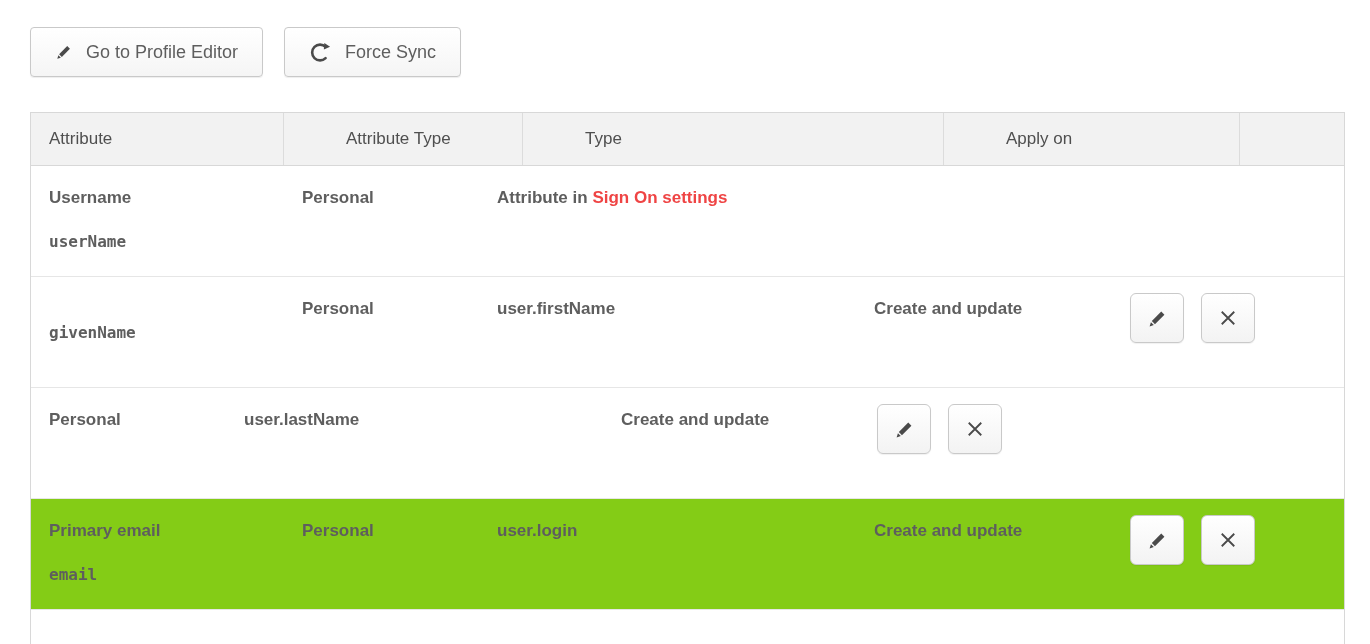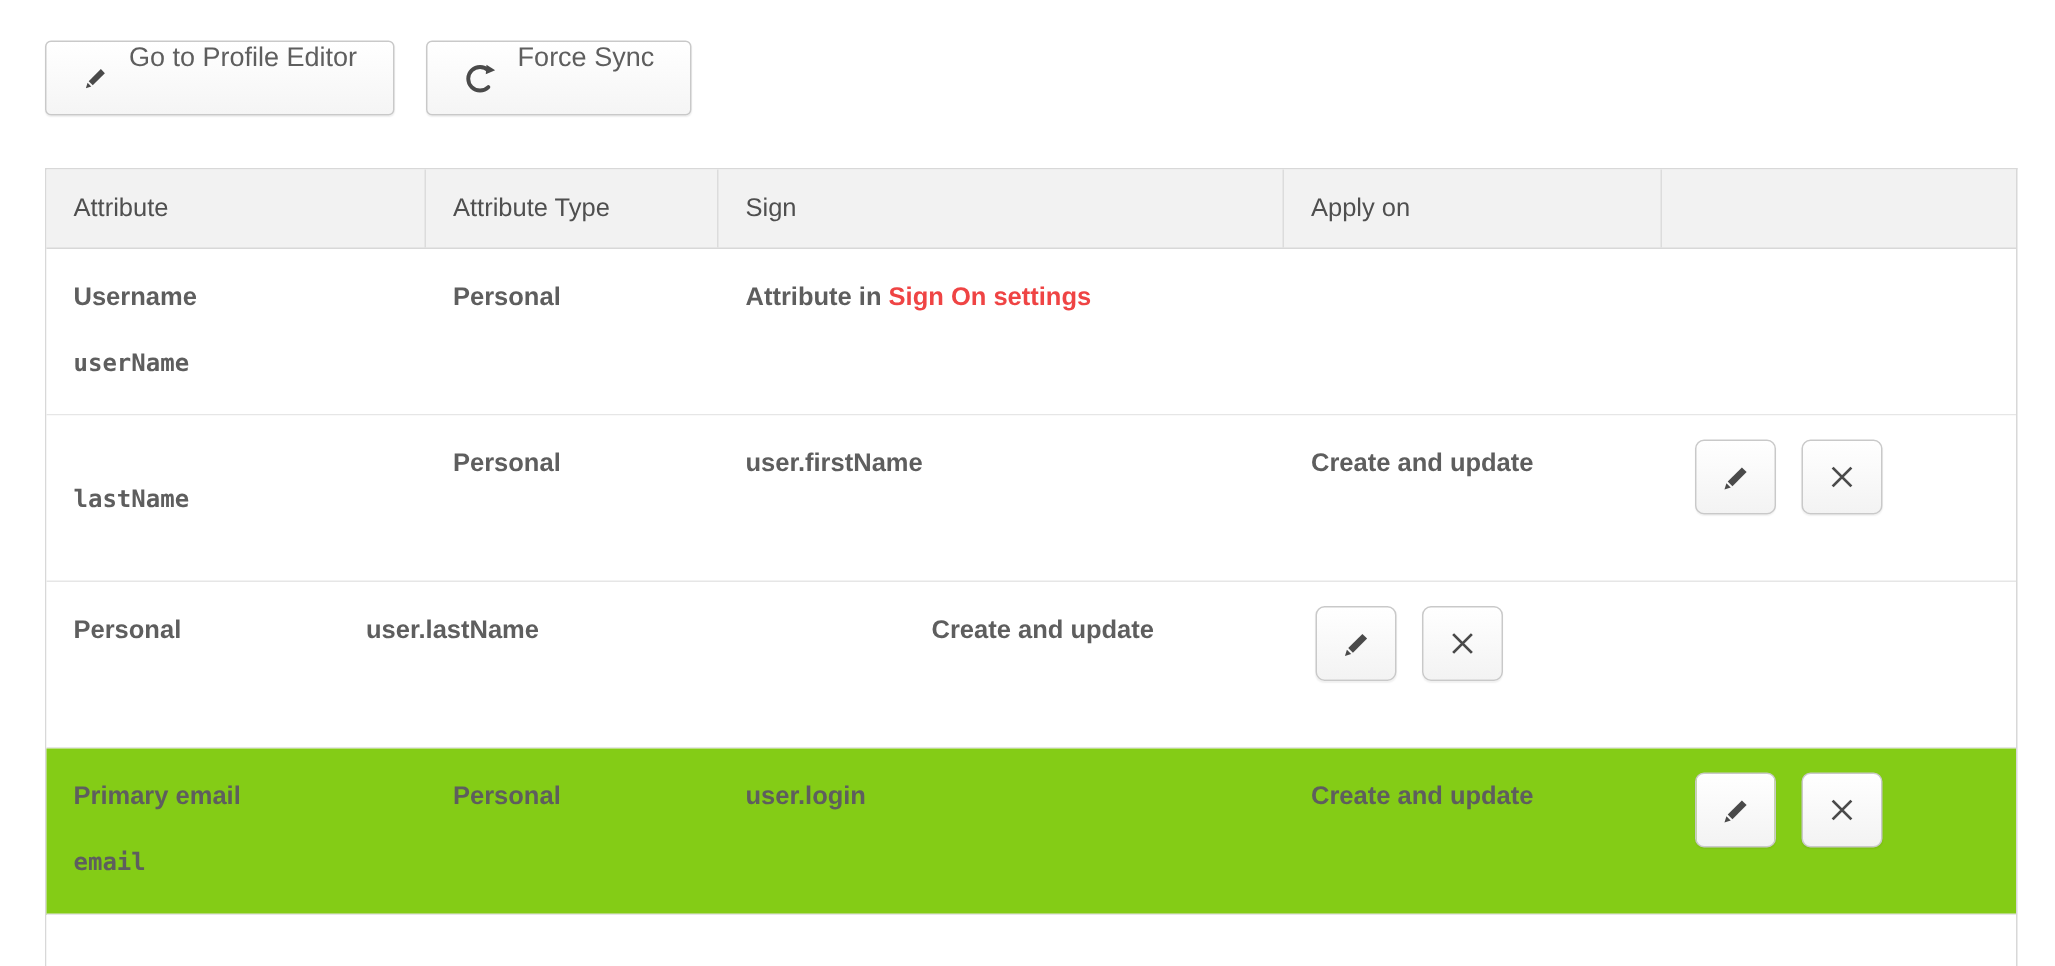--- a/index.html
+++ b/index.html
@@ -1,30 +1,30 @@
 <!DOCTYPE html>
 <html><head>
 <meta charset="utf-8">
 <style>
   * { margin:0; padding:0; box-sizing:border-box; }
   html,body { width:1370px; height:644px; background:#ffffff; overflow:hidden;
     font-family:"Liberation Sans", sans-serif; color:#5e5e5e; }
 
   
   .toolbar { position:absolute; left:30px; top:27px; display:flex; gap:21px; }
-  .btn { display:inline-flex; gap:13px; height:50px; padding:0 24px;
+  .btn { display:inline-flex; align-items:center; gap:13px; height:50px; padding:0 24px;
     background:linear-gradient(#ffffff,#f5f5f5); border:1px solid #c9c9c9; border-radius:4px;
     font-family:"Liberation Sans", sans-serif; font-size:18px; color:#5e5e5e; cursor:pointer;
     box-shadow:0 1px 1px rgba(0,0,0,0.07); white-space:nowrap; }
   .btn .ic { display:inline-flex; align-items:center; justify-content:center; }
 
   
   .tbl { position:absolute; left:30px; top:112px; width:1315px;
     border:1px solid #d8d8d8; border-bottom:none; background:#fff; }
-  .thead { display:flex; height:53px; background:#f2f2f2; border-bottom:1px solid #d8d8d8; }
+  .thead { display:flex; height:53px; background:#f2f2f2; border-bottom:1px solid #d8d8d8;gap:44px; }
   .th { display:flex; align-items:center; padding-left:18px; font-size:17px; color:#4f4f4f;
     border-right:1px solid #dcdcdc; }
   .th:last-child { border-right:none; }
 
   .c1 { width:253px; } .c2 { width:195px; } .c3 { width:377px; } .c4 { width:252px; } .c5 { flex:1; }
 
   .tr { display:flex; height:111px; border-bottom:1px solid #e6e6e6; background:#fff; }
   .tr.hl { background:#84cc16; }
   .tr-partial { height:40px; background:#fff; }
 
@@ -65,41 +65,41 @@
     <span>Force Sync</span>
   </button>
 
 </div>
 
 <div class="tbl">
 
   <div class="thead">
     <div class="th c1">Attribute</div>
     <div class="th c2">Attribute Type</div>
-    <div class="th c3">Sign</div>
+    <div class="th c3">Type</div>
     <div class="th c4">Apply on</div>
     <div class="th c5"></div>
   </div>
 
   <div class="tr">
     <div class="td c1">
       <span class="attr-label">Username</span>
       <span class="attr-name">userName</span>
     </div>
     <div class="td c2">Personal</div>
     <div class="td c3">
       <span>Attribute in </span><a class="link">Sign On settings</a>
     </div>
     <div class="td c4"></div>
     <div class="c5"></div>
   </div>
 
   <div class="tr">
     <div class="td c1">
-      <span class="attr-name">lastName</span>
+      <span class="attr-name">givenName</span>
     </div>
     <div class="td c2">Personal</div>
     <div class="td c3">user.firstName</div>
     <div class="td c4">Create and update</div>
     <div class="c5 actions">
       <button class="icon-btn">
         <span>
           <svg width="21" height="21" viewBox="0 0 24 24" fill="#4a4a4a">
             <path d="M3 21 L4.5 16.2 7.8 19.5 Z"></path>
             <path d="M5.5 14.9 L16.3 4.1 19.9 7.7 9.1 18.5 Z"></path>

